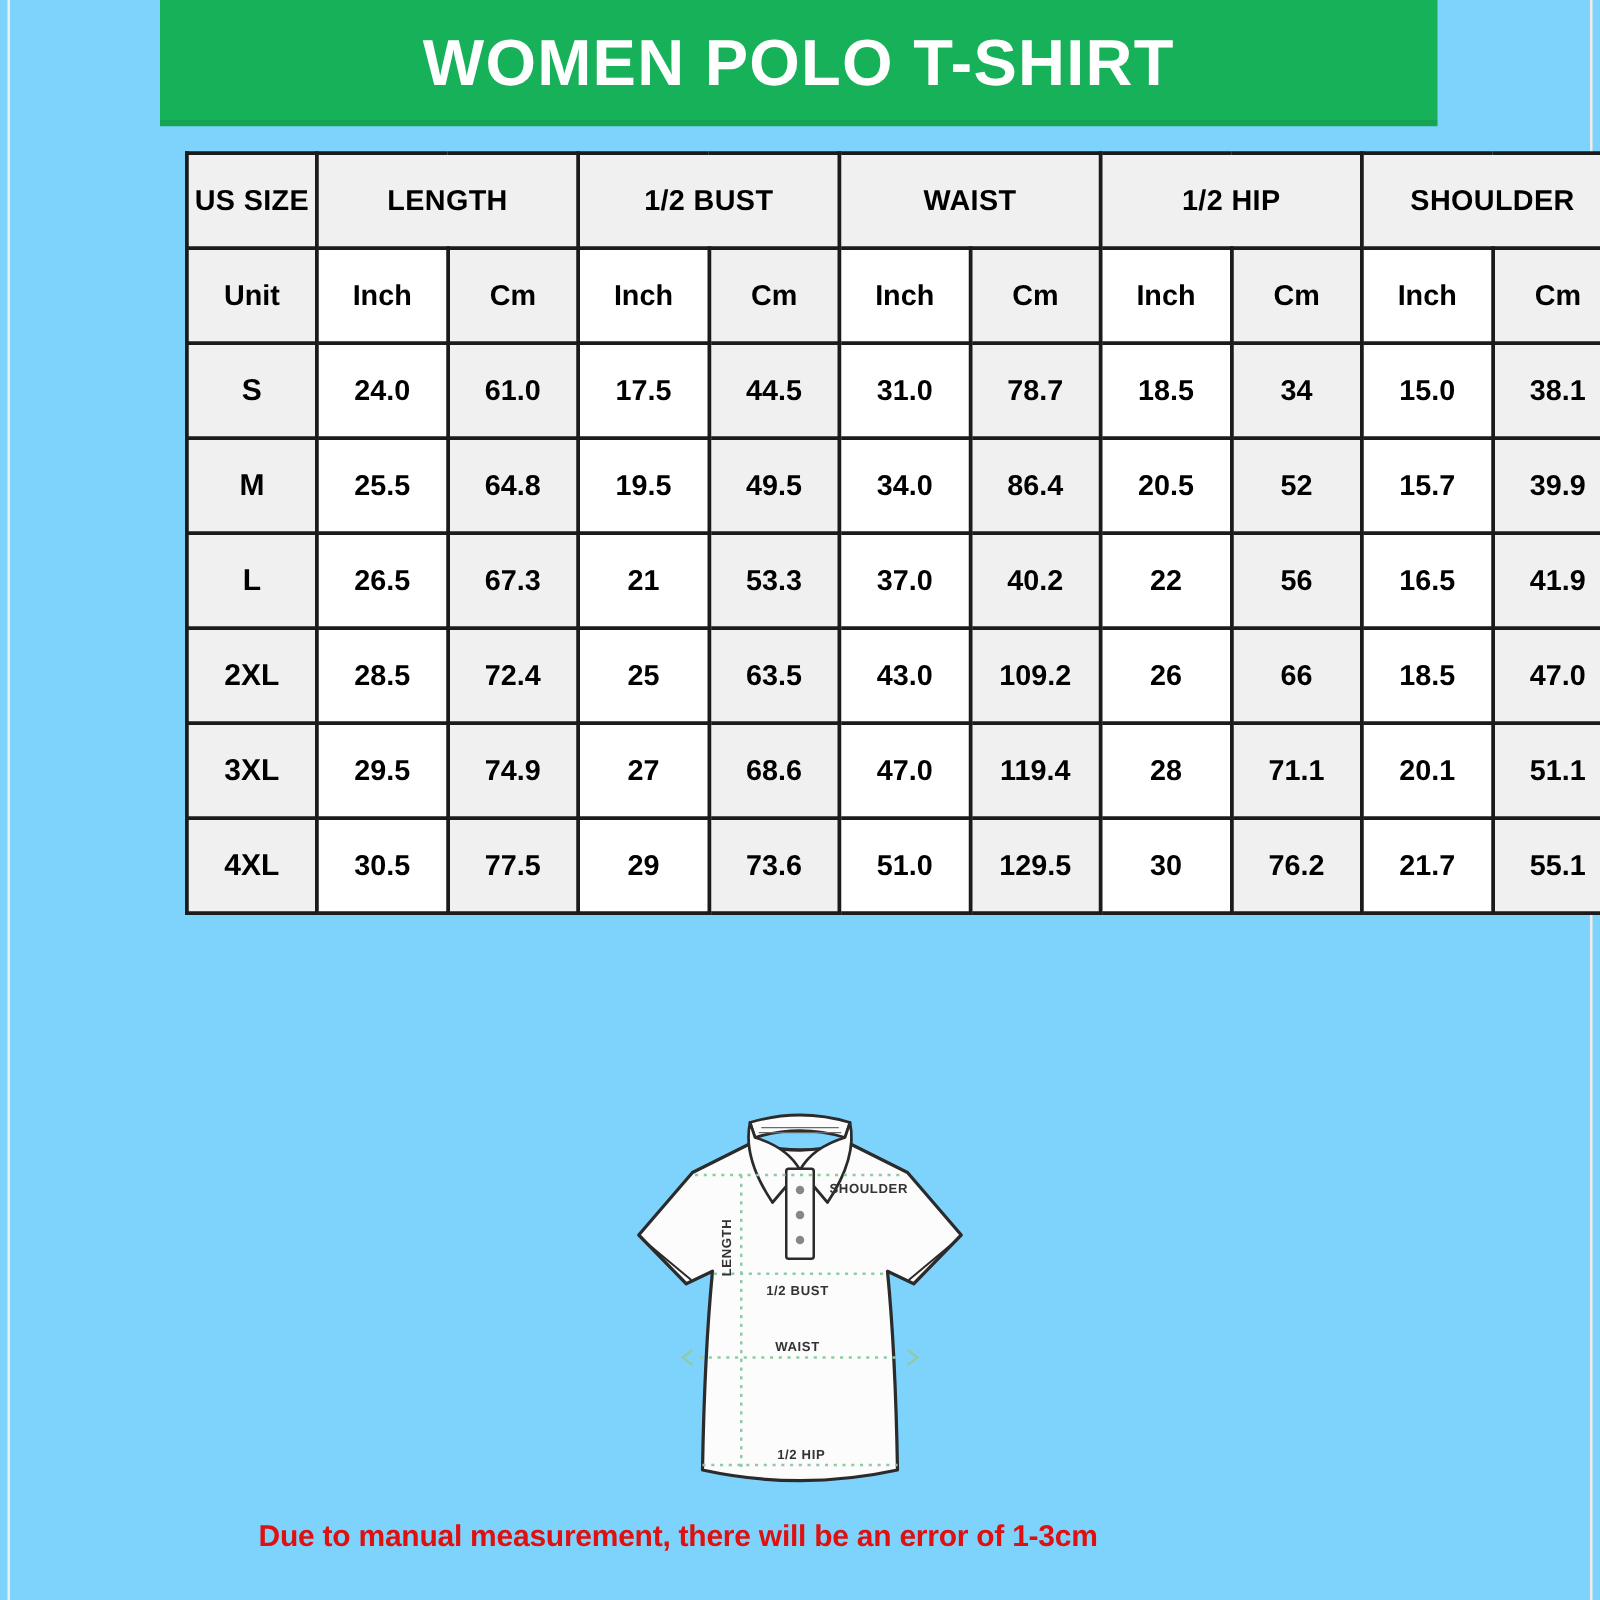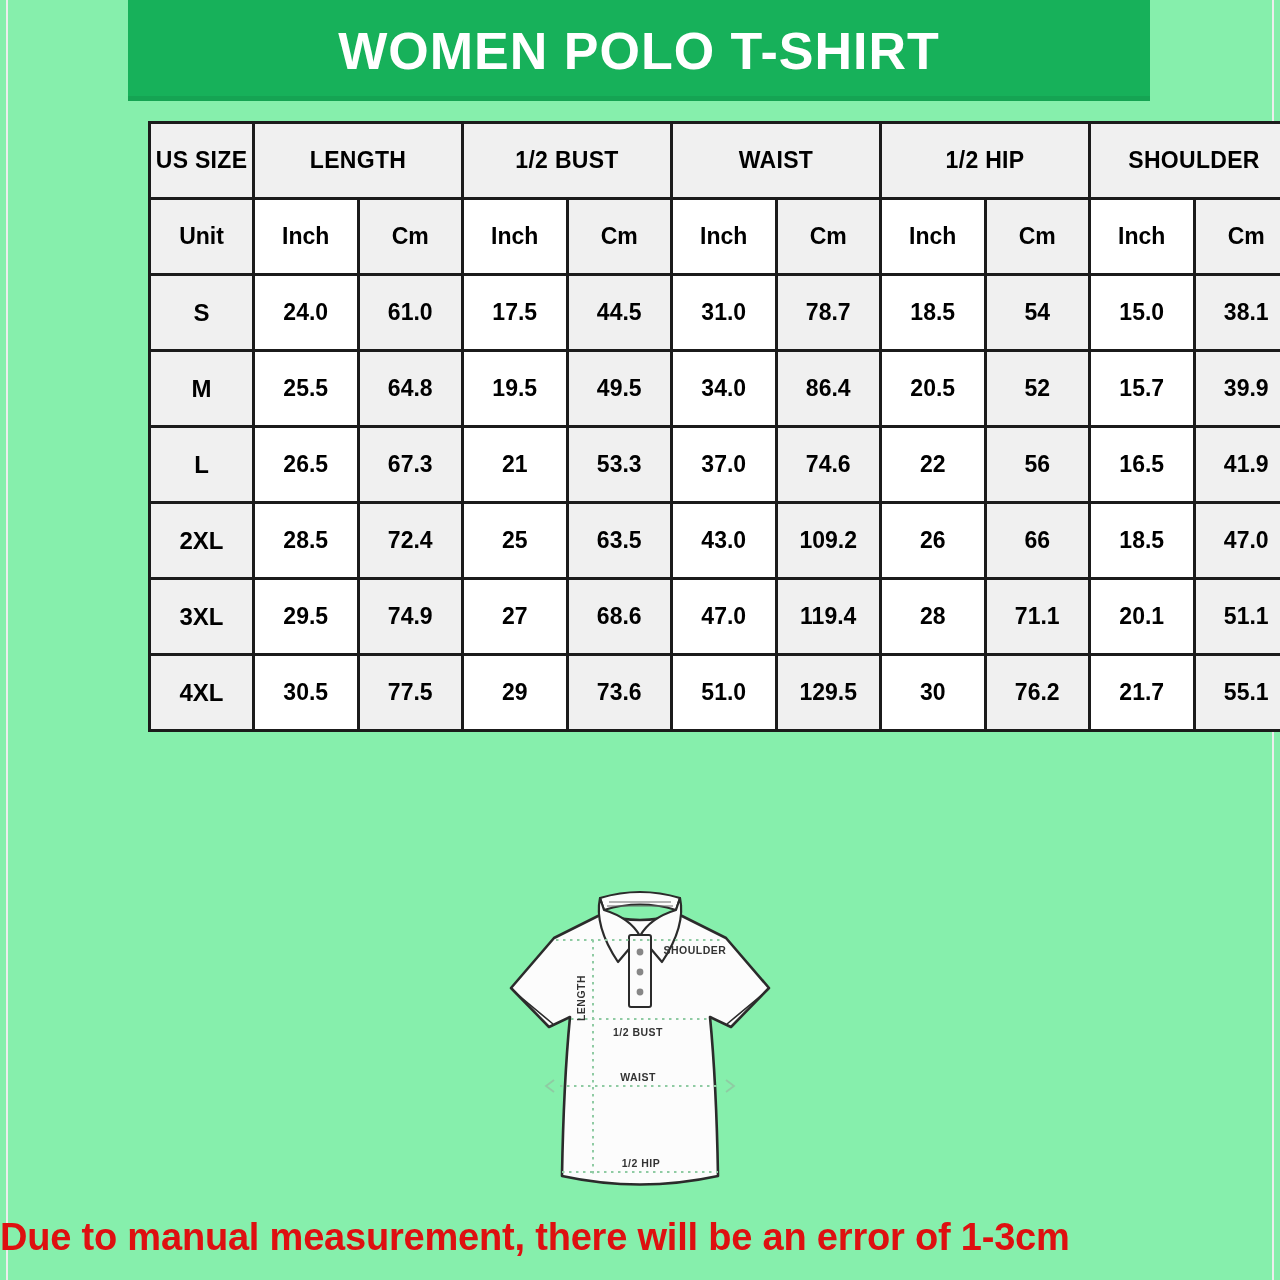--- a/index.html
+++ b/index.html
@@ -1,16 +1,16 @@
 <!DOCTYPE html>
 <html><head>
 <meta charset="utf-8">
 <style>
   html,body{margin:0;padding:0;background:#ffffff;}
-  .page{position:relative;width:1280px;height:1280px;background:#86efac;overflow:hidden;
+  .page{position:relative;width:1280px;height:1280px;background:#7dd3fc;overflow:hidden;
         font-family:"Liberation Sans",sans-serif;}
   .edge{position:absolute;top:0;bottom:0;width:2px;background:#ededed;}
   .edge.l{left:6px}.edge.r{right:6px}
 
   .banner{position:absolute;left:128px;top:0;width:1022px;height:101px;
           background:#17B15A;display:flex;align-items:center;justify-content:center;
           box-shadow:inset 0 -5px 0 rgba(0,0,0,0.07);}
   .banner h1{margin:0;color:#ffffff;font-size:52px;font-weight:bold;letter-spacing:1px;}
 
   table.size-chart{position:absolute;left:148px;top:121px;width:1152px;
@@ -18,22 +18,22 @@
   .size-chart th,.size-chart td{border:3px solid #1b1b1b;height:76px;box-sizing:border-box;
         text-align:center;vertical-align:middle;color:#000;font-weight:bold;
         font-size:23px;padding:0;}
   .size-chart thead tr.group th{font-size:23px;letter-spacing:0.3px;}
   .size-chart .g{background:#F0F0F0;}
   .size-chart .w{background:#FFFFFF;}
   .size-chart th.size{font-size:24px;}
 
   .diagram{position:absolute;left:490px;top:878px;width:300px;height:334px;}
 
-  .note{position:absolute;left:0;top:1216px;width:1085px;text-align:left;
-        color:#DE1010;font-size:38px;font-weight:bold;letter-spacing:-0.2px;margin:0;}
+  .note{position:absolute;left:0;top:1216px;width:1085px;text-align:center;
+        color:#DE1010;font-size:24px;font-weight:bold;letter-spacing:-0.2px;margin:0;}
 </style>
 </head>
 <body>
 
 <div class="page">
   <div class="edge l"></div>
   <div class="edge r"></div>
 
   <div class="banner">
     <h1>WOMEN POLO T-SHIRT</h1>
@@ -79,21 +79,21 @@
     <tbody id="size-rows">
         <tr>
           <th class="g size">S</th>
           <td class="w">24.0</td>
           <td class="g">61.0</td>
           <td class="w">17.5</td>
           <td class="g">44.5</td>
           <td class="w">31.0</td>
           <td class="g">78.7</td>
           <td class="w">18.5</td>
-          <td class="g">54</td>
+          <td class="g">34</td>
           <td class="w">15.0</td>
           <td class="g">38.1</td>
         </tr>
         <tr>
           <th class="g size">M</th>
           <td class="w">25.5</td>
           <td class="g">64.8</td>
           <td class="w">19.5</td>
           <td class="g">49.5</td>
           <td class="w">34.0</td>
@@ -103,21 +103,21 @@
           <td class="w">15.7</td>
           <td class="g">39.9</td>
         </tr>
         <tr>
           <th class="g size">L</th>
           <td class="w">26.5</td>
           <td class="g">67.3</td>
           <td class="w">21</td>
           <td class="g">53.3</td>
           <td class="w">37.0</td>
-          <td class="g">74.6</td>
+          <td class="g">40.2</td>
           <td class="w">22</td>
           <td class="g">56</td>
           <td class="w">16.5</td>
           <td class="g">41.9</td>
         </tr>
         <tr>
           <th class="g size">2XL</th>
           <td class="w">28.5</td>
           <td class="g">72.4</td>
           <td class="w">25</td>

